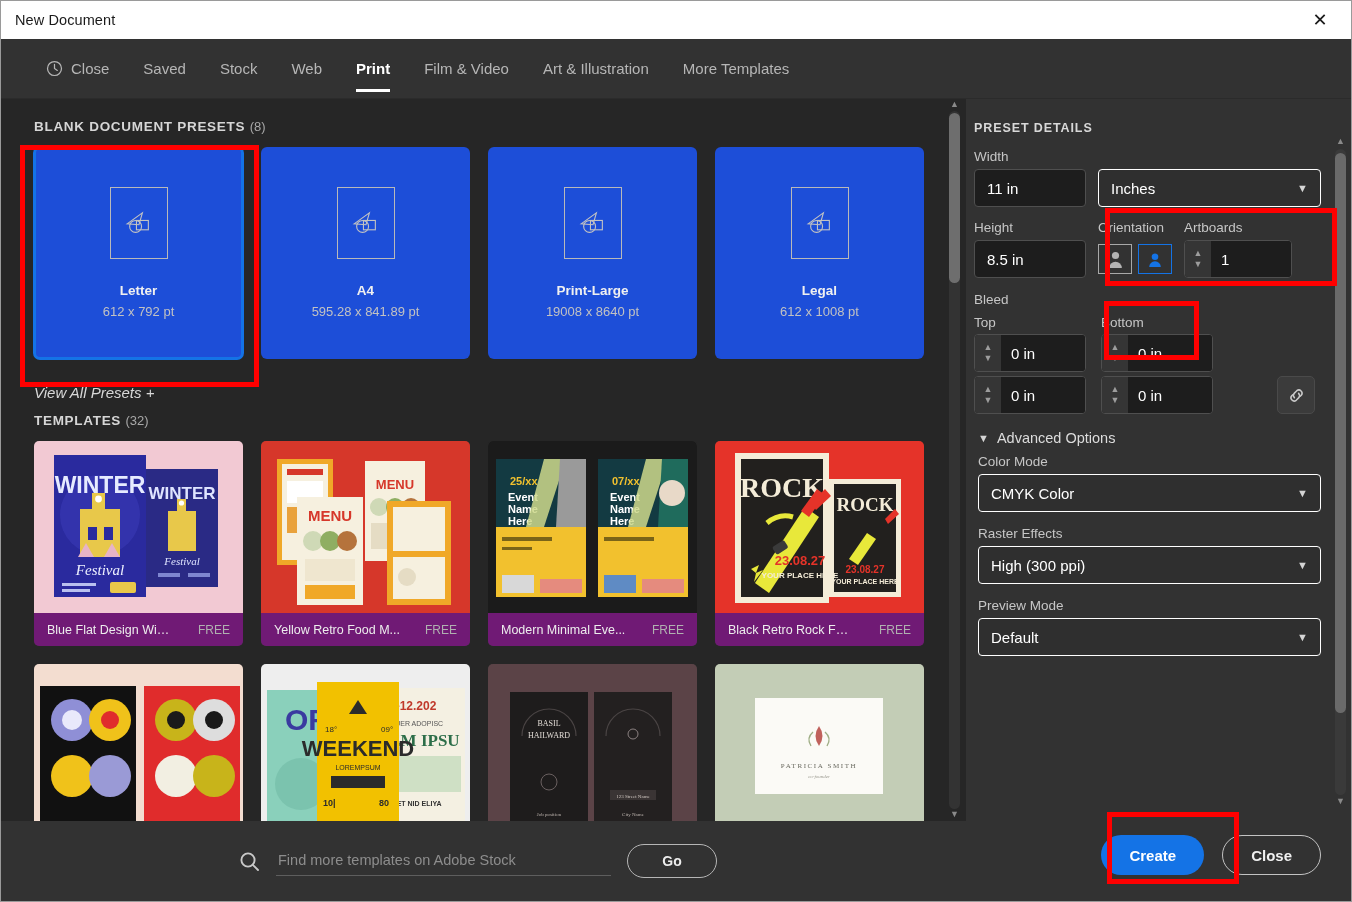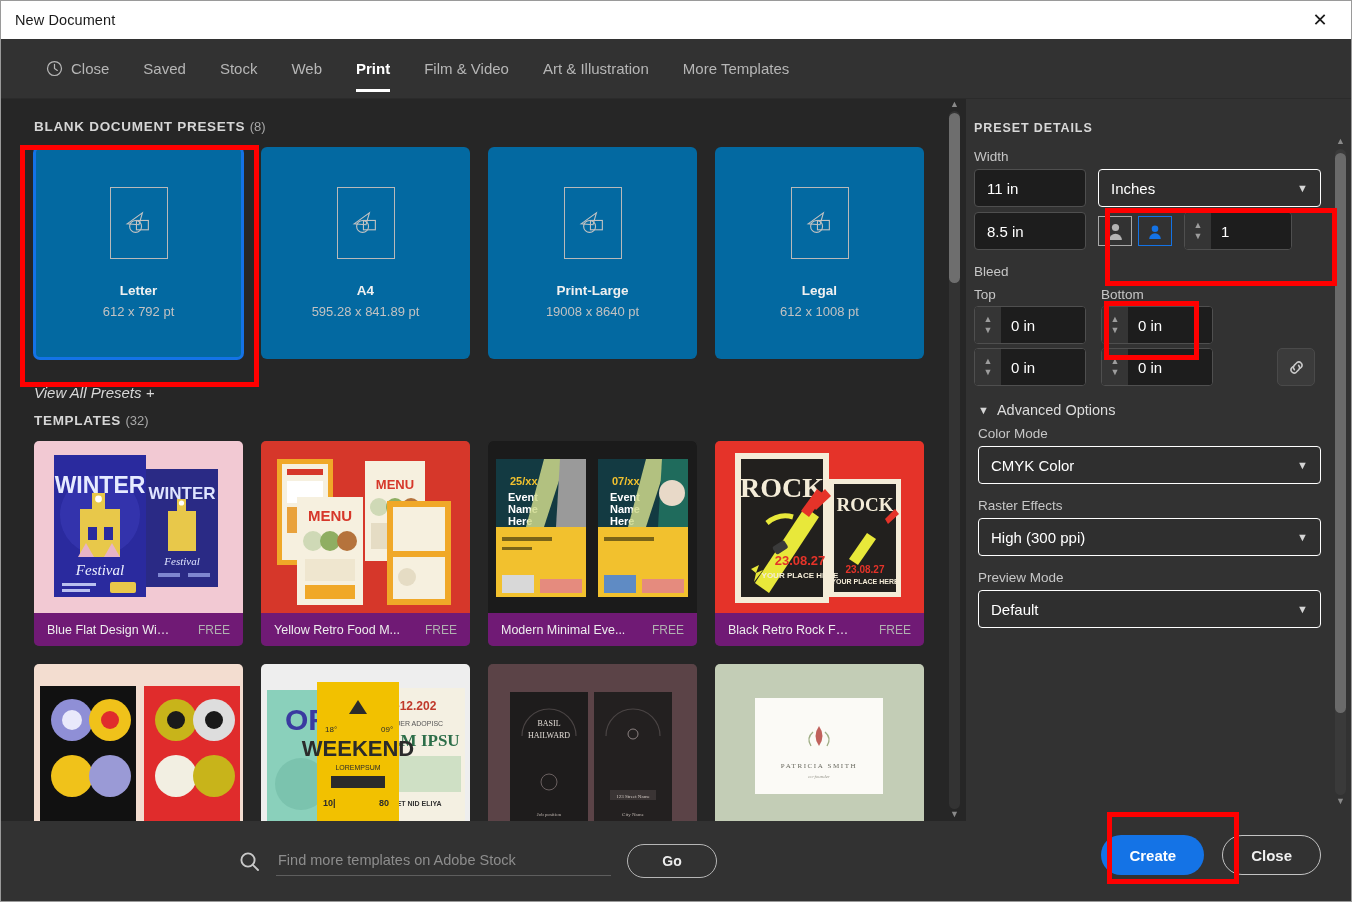--- a/index.html
+++ b/index.html
@@ -91,21 +91,21 @@
   }
   .section-head .count {
     font-weight: normal; color: #a8a8a8; letter-spacing: 0;
     font-size: 13px;
   }
 
   
   .preset-row { display: flex; gap: 18px; }
   .preset-card {
     width: 209px; height: 212px;
-    background: #0369a1;
+    background: #1d4ed8;
     border-radius: 6px;
     display: flex; flex-direction: column;
     align-items: center; justify-content: center;
     cursor: pointer;
     position: relative;
   }
   .preset-card.selected {
     outline: 3px solid #1473e6;
     outline-offset: -2px;
   }
@@ -695,20 +695,31 @@
         <div class="lbl" style="margin-top:14px;">Width</div>
         <div class="row" style="gap:12px; margin-top:5px;">
           <input class="txtinput" style="width: 112px;" type="text" value="11 in">
           <div class="selectbox" style="flex:1;">
             <span>Inches</span>
             <span class="chev">▼</span>
           </div>
         </div>
 
         
+        <div class="row" style="gap:12px; margin-top:13px;">
+          <div style="width:112px;">
+            <div class="lbl">Height</div>
+          </div>
+          <div style="width:74px;">
+            <div class="lbl">Orientation</div>
+          </div>
+          <div>
+            <div class="lbl">Artboards</div>
+          </div>
+        </div>
         <div class="row" style="gap:12px; margin-top:5px; align-items:center;">
           <input class="txtinput" style="width: 112px;" type="text" value="8.5 in">
           <div class="orient-group" style="width:74px;">
             <div class="orient-btn">
               <svg width="17" height="20" viewBox="0 0 17 20">
                 <circle cx="8.5" cy="6.5" r="3.6" fill="#b3b3b3"></circle>
                 <path d="M2.2 19 a6.3 6.3 0 0 1 12.6 0z" fill="#b3b3b3"></path>
               </svg>
             </div>
             <div class="orient-btn active">

